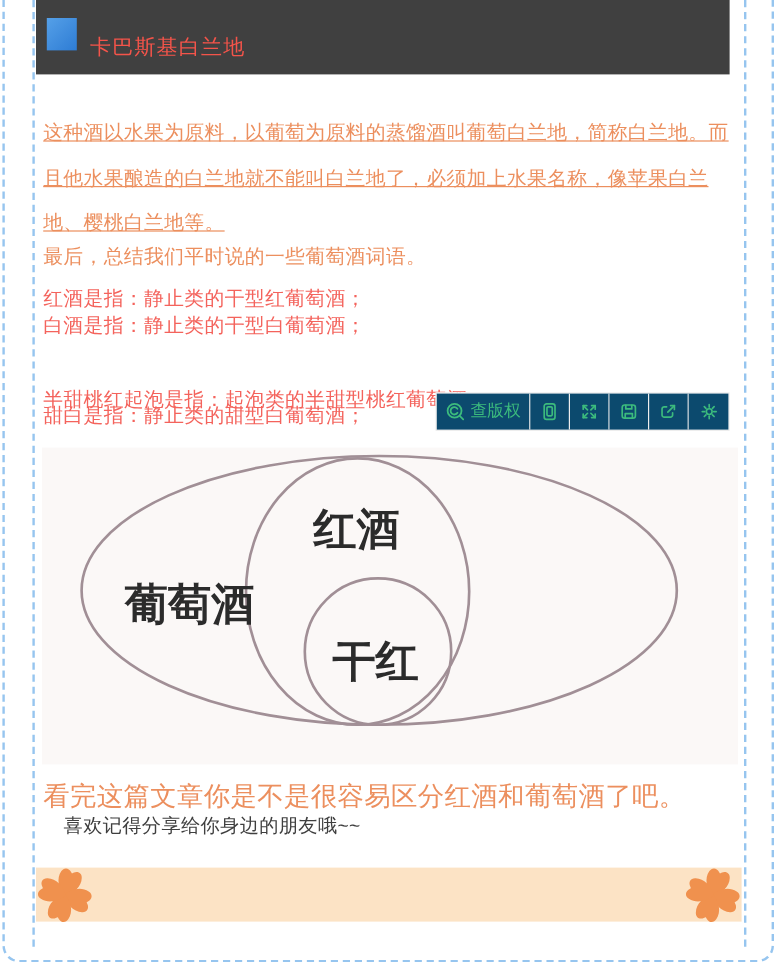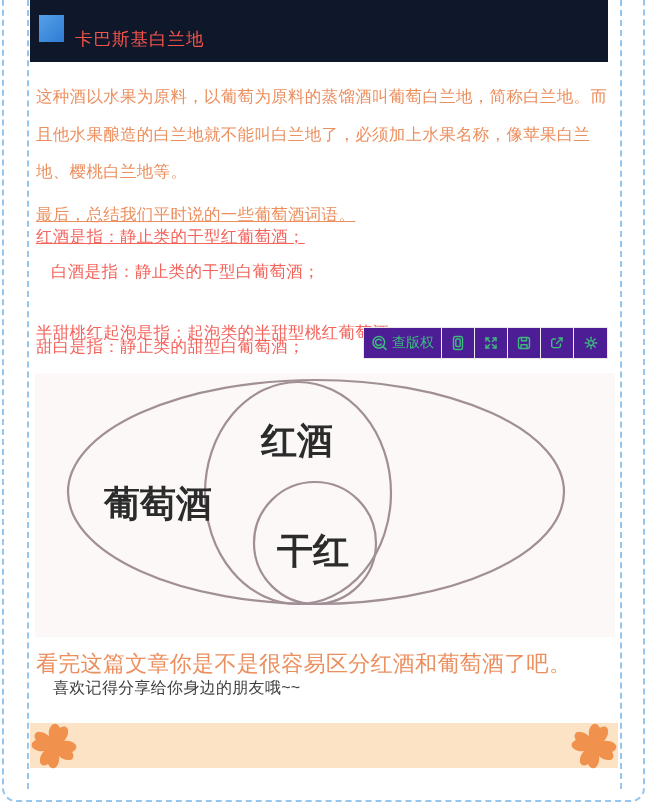--- a/index.html
+++ b/index.html
@@ -17,53 +17,53 @@
     position:absolute; left:2px; top:-18px; width:643px; height:820px;
     border:2px dashed #96C5EF; border-radius:14px; pointer-events:none;
   }
   .inner-line { position:absolute; top:0; height:789px; width:0; border-left:2px dashed #96C5EF; }
   .inner-line.left  { left:27px; }
   .inner-line.right { left:620px; }
 
   
   .header-panel {
     position:absolute; left:30px; top:0; width:578px; height:62px;
-    background:#0f172a;
+    background:#404040;
   }
   .blue-square {
     position:absolute; left:9px; top:15px; width:25px; height:27px;
     background:linear-gradient(135deg,#55A0E8 0%,#2E7CD4 100%);
   }
   .header-title {
     position:absolute; left:45px; top:27px;
     font-size:17.5px; color:#F4544A; letter-spacing:1px;
   }
 
   
   .para {
     position:absolute; left:36px; width:586px;
     font-size:16.5px; line-height:37.5px; color:#EC8F5E; letter-spacing:0.3px;
   }
-  .p-main   { top:78px; }
-  .p-intro  { top:196px;text-decoration:underline; }
+  .p-main   { top:93px;text-decoration:underline; }
+  .p-intro  { top:196px; }
   .def { position:absolute; left:36px; width:586px; font-size:16.5px; color:#F4635C; letter-spacing:0.3px; }
-  .d0 { top:226px;text-decoration:underline; } .d1 { top:261px;margin-left:15px; } .d2 { top:291px;margin-top:45px; } .d3 { top:322px; }
+  .d0 { top:238px; } .d1 { top:261px; } .d2 { top:291px;margin-top:45px; } .d3 { top:322px; }
 
   .closing1 { position:absolute; left:36px; top:649px; font-size:22px; color:#EC8F5E; letter-spacing:0.3px; }
   .closing2 { position:absolute; left:53px; top:678px; font-size:16px; color:#3F3F3F; letter-spacing:0.3px; }
 
   
   .img-toolbar {
     position:absolute; left:363px; top:327px; height:32px;
     display:flex; align-items:stretch;
     background:#ffffff; border:1px solid #E9E9E9; z-index:5;
   }
   .tb-btn {
     display:flex; align-items:center; justify-content:center;
-    border-right:1px solid #EEEEEE; cursor:pointer; background:#4c1d95;
+    border-right:1px solid #EEEEEE; cursor:pointer; background:#0c4a6e;
   }
   .tb-btn:last-child { border-right:none; }
   .tb-copyright { width:78px; gap:4px; color:#3CBB7D; font-size:14px; }
   .tb-icon-btn { width:33px; }
   .tb-btn svg { display:block; }
 
   
   .venn-image {
     position:absolute; left:35px; top:373px; width:580px; height:264px;
     background:#FBF8F7;

